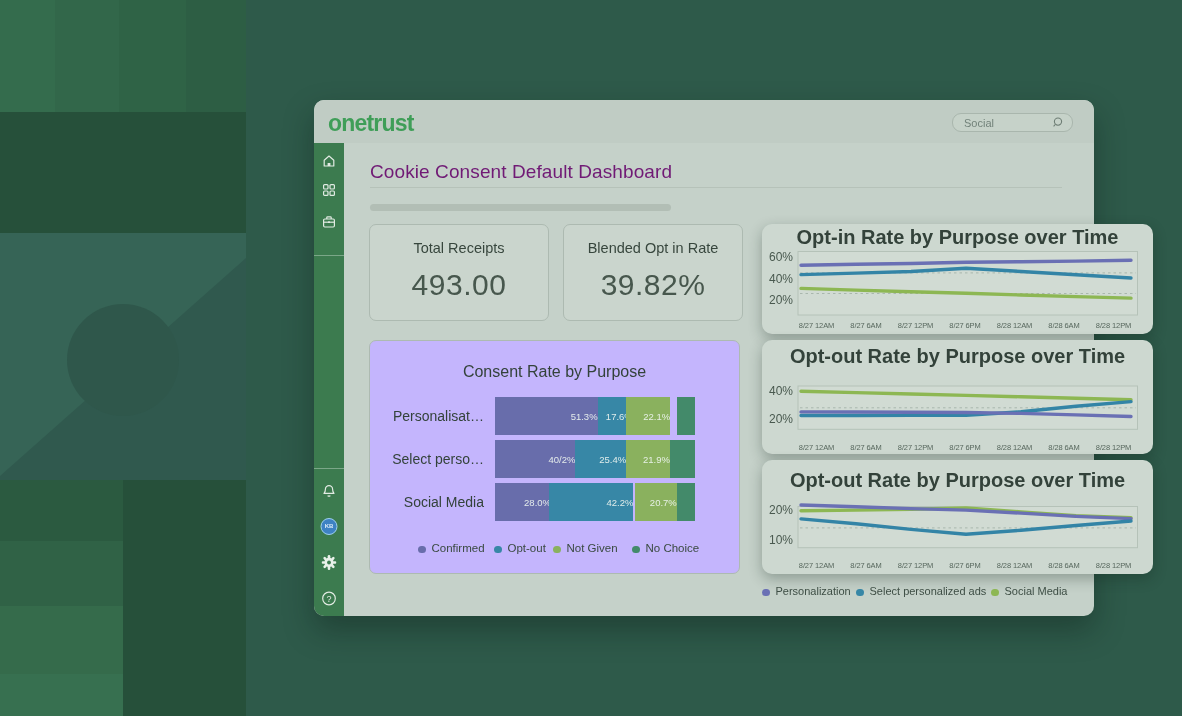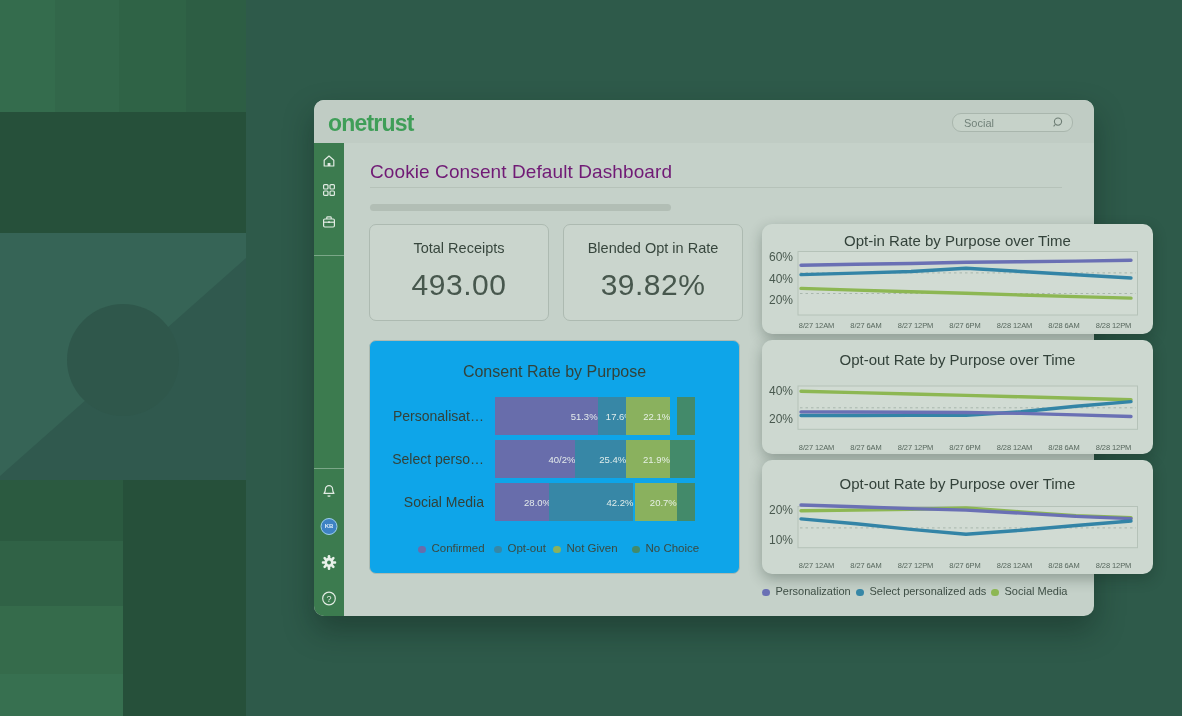--- a/index.html
+++ b/index.html
@@ -23,35 +23,35 @@
   .sep{position:absolute;left:0;width:30px;height:1px;background:rgba(225,238,228,.38);}
   .icon{position:absolute;left:50%;transform:translateX(-50%);}
   
   #title{position:absolute;left:56px;top:61px;font-size:19px;color:#701a75;font-weight:500;letter-spacing:.1px;}
   #underline{position:absolute;left:56px;top:87px;width:692px;height:1px;background:#b6c2b9;}
   #pill{position:absolute;left:56px;top:104px;width:301px;height:6.5px;border-radius:4px;background:#b2beb5;}
   .statcard{position:absolute;top:124px;width:178px;height:95px;background:#cad5cd;
             border:1px solid #adbab1;border-radius:7px;text-align:center;}
   .statcard .lab{margin-top:15px;font-size:14.5px;font-weight:500;color:#37463d;}
   .statcard .val{margin-top:12px;font-size:30px;color:#47574d;letter-spacing:.5px;}
-  #consent{position:absolute;left:55px;top:240px;width:369px;height:232px;background:#0ea5e9;
+  #consent{position:absolute;left:55px;top:240px;width:369px;height:232px;background:#c4b5fd;
            border:1px solid #adbab1;border-radius:7px;}
   #consent h2{margin:0;text-align:center;margin-top:22px;font-size:16px;font-weight:500;color:#33423a;}
   .row{position:absolute;left:125px;width:200px;height:38px;}
   .row .blab{position:absolute;right:211px;width:120px;text-align:right;top:50%;transform:translateY(-50%);
              font-size:14px;color:#33423a;white-space:nowrap;}
   .seg{position:absolute;top:0;height:100%;}
   .seg span{position:absolute;width:100%;text-align:right;top:50%;transform:translateY(-50%);
             font-size:9.5px;color:rgba(238,245,240,.92);}
   .clegend{position:absolute;top:201px;font-size:11.5px;color:#3a4a41;white-space:nowrap;}
   .dot{display:inline-block;width:7.5px;height:7.5px;border-radius:50%;vertical-align:-1px;margin-right:6px;}
   
   .rcard{position:absolute;left:762px;width:391px;background:#cdd8d0;border-radius:10px;
          box-shadow:0 5px 14px rgba(15,35,25,.30);}
-  .rcard h2{margin:6px;text-align:center;font-size:15px;font-weight:400;color:#33423a;}
+  .rcard h2{margin:0;text-align:center;font-size:20px;font-weight:700;color:#33423a;}
   .rcard svg{position:absolute;left:0;top:0;}
   
   .bleg{position:absolute;top:585px;font-size:11px;color:#3e4e45;white-space:nowrap;}
 </style>
 </head>
 <body>
 
   <div class="bg" style="left:0;top:0;width:55px;height:112px;background:#346c4d"></div>
   <div class="bg" style="left:55px;top:0;width:64px;height:112px;background:#32674a"></div>
   <div class="bg" style="left:119px;top:0;width:67px;height:112px;background:#2f6346"></div>

